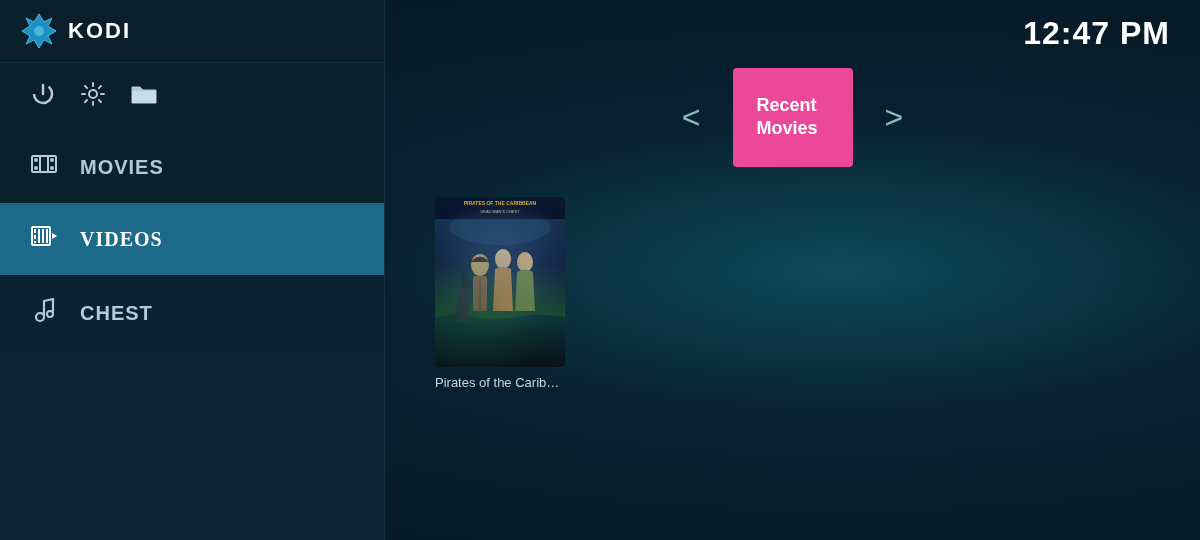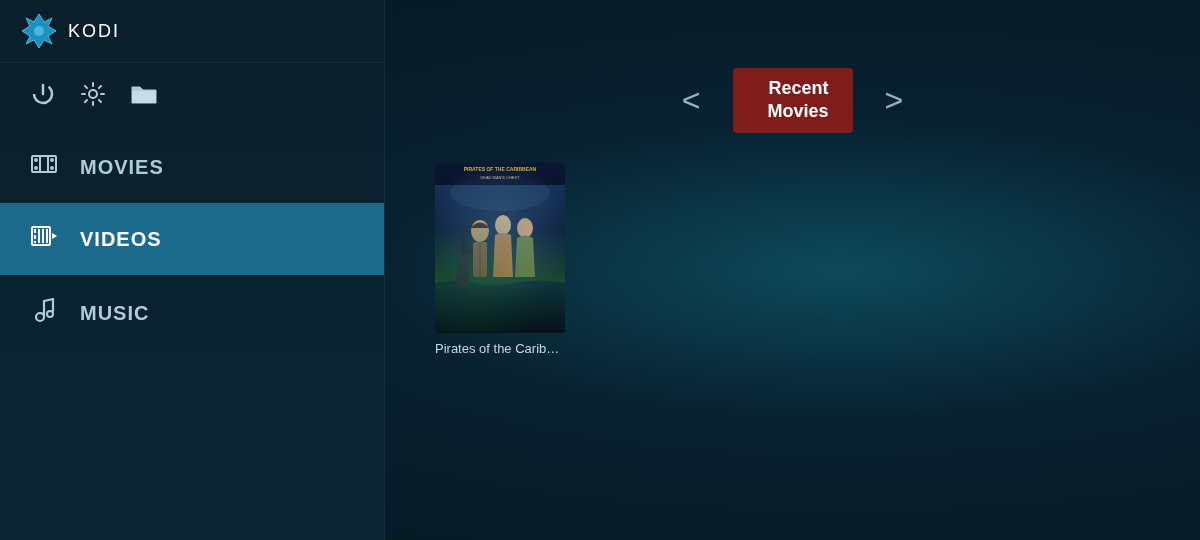--- a/index.html
+++ b/index.html
@@ -46,22 +46,22 @@
       align-items: center;
       gap: 10px;
     }
 
     .kodi-icon {
       width: 38px;
       height: 38px;
     }
 
     .kodi-title {
-      font-size: 18px;
-      font-weight: normal;
+      font-size: 22px;
+      font-weight: bold;
       letter-spacing: 2px;
       color: #fff;
     }
 
     
     .top-icons {
       display: flex;
       align-items: center;
       gap: 24px;
       padding: 18px 30px;
@@ -89,20 +89,21 @@
       font-size: 20px;
       font-weight: bold;
       letter-spacing: 1px;
       color: #b0ccd8;
       transition: background 0.15s;
     }
 
     .nav-item.active {
       background: #1e6a8a;
       color: #fff;
+      font-family: Liberation Serif, serif;
     }
 
     .nav-icon {
       font-size: 22px;
       width: 28px;
       text-align: center;
     }
 
     
     .main-content {
@@ -137,24 +138,24 @@
 
     .nav-arrow {
       font-size: 32px;
       color: #8ab8c8;
       cursor: pointer;
       padding: 4px 12px;
       border-radius: 4px;
     }
 
     .section-title-box {
-      background: #7f1d1d;
-      padding: 9px 24px;
+      background: #ec4899;
+      padding: 26px 24px;
       border-radius: 4px;
-      text-align: right;
+      text-align: left;
       min-width: 120px;
     }
 
     .section-title-text {
       font-size: 18px;
       font-weight: bold;
       color: #fff;
       line-height: 1.3;
     }
 
@@ -283,30 +284,31 @@
     </div>
 
     <div class="nav-item">
       <span class="nav-icon">
         <svg width="26" height="26" viewBox="0 0 26 26" fill="none">
           <path d="M13 4C13 4 13 18 13 20C13 22.2 11.2 24 9 24C6.8 24 5 22.2 5 20C5 17.8 6.8 16 9 16C10.1 16 11.1 16.4 11.8 17.1" stroke="#b0ccd8" stroke-width="2.2" stroke-linecap="round"></path>
           <path d="M13 4L22 2V14" stroke="#b0ccd8" stroke-width="2.2" stroke-linecap="round"></path>
           <circle cx="19" cy="17" r="3" stroke="#b0ccd8" stroke-width="2"></circle>
         </svg>
       </span>
-      <span>MUSIC</span>
+      <span>CHEST</span>
     </div>
 
 
 
   </nav>
 </div>
 
 <div class="main-content">
 
+  <div class="clock">12:47 PM</div>
 
   <div class="section-header">
     <span class="nav-arrow">&lt;</span>
     <div class="section-title-box">
       <div class="section-title-text">Recent</div>
       <div class="section-title-text">Movies</div>
     </div>
     <span class="nav-arrow">&gt;</span>
   </div>
 

